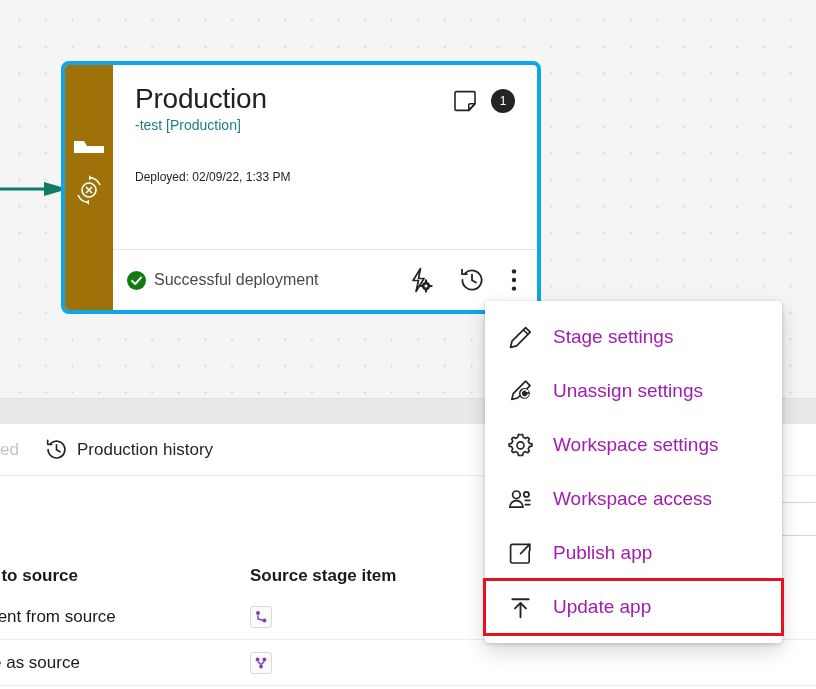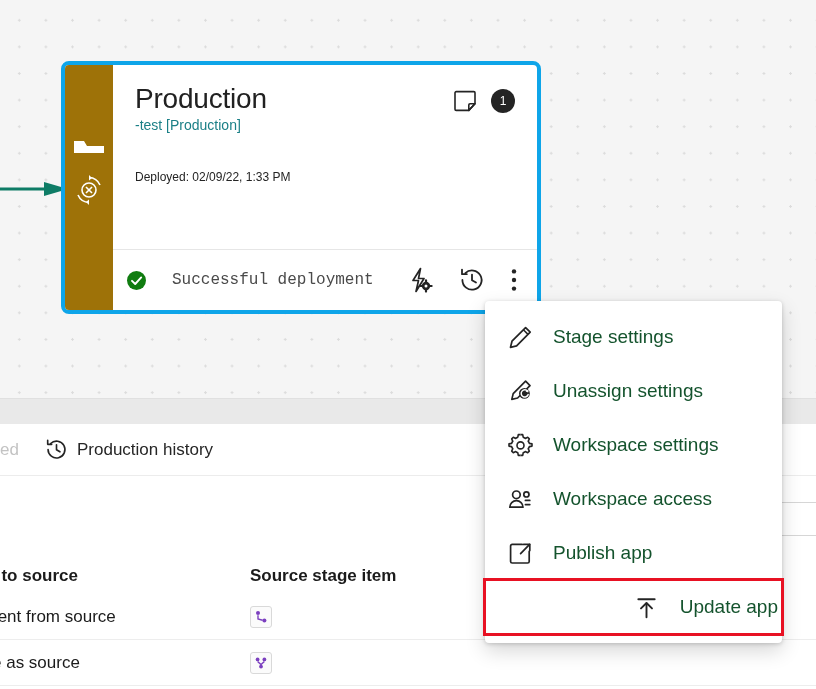--- a/index.html
+++ b/index.html
@@ -121,24 +121,23 @@
     flex: 0 0 auto;
     height: 61px;
     border-top: 1px solid #e6e6e6;
     display: flex;
     align-items: center;
     padding: 0 14px 0 14px;
   }
   #deploy-status {
     display: flex;
     align-items: center;
-    gap: 26px;
+    gap: 8px;
     flex: 1 1 auto;
     min-width: 0;
-    font-family: Liberation Mono, monospace;
   }
   #deploy-status-label {
     font-size: 16px;
     color: #4a4a4a;
     white-space: nowrap;
   }
   .footer-actions {
     display: flex;
     align-items: center;
     gap: 26px;
@@ -264,40 +263,39 @@
     border-radius: 4px;
     box-shadow: 0 1px 4px rgba(0,0,0,0.18), 0 8px 20px rgba(0,0,0,0.16);
     padding: 9px 0 9px 0;
     z-index: 40;
   }
   .menu-item {
     display: flex;
     align-items: center;
     gap: 20px;
     height: 54px;
-    padding: 0 4px 0 22px;
+    padding: 0 10px 0 22px;
     font-size: 19px;
-    color: #14532d;
+    color: #a21caf;
     cursor: pointer;
     background: none;
     border: none;
     width: 100%;
     font-family: inherit;
     text-align: left;
     position: relative;
   }
   .menu-item .mi-icon {
     flex: 0 0 26px;
     width: 26px; height: 26px;
     display: flex; align-items: center; justify-content: center;
   }
   .menu-item.highlighted {
     outline: 3px solid #e81123;
     outline-offset: -1px;
-    justify-content: flex-end;
   }
 
   svg { display: block; }
 </style>
 </head>
 <body>
 
 <div id="root">
 
   <div id="canvas"></div>

